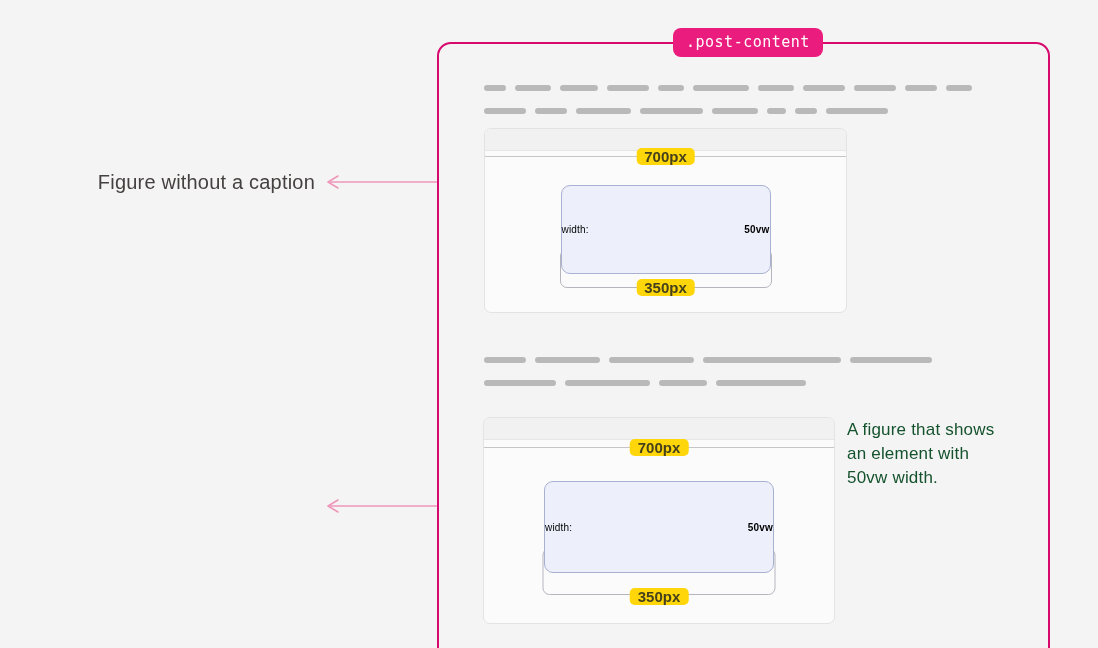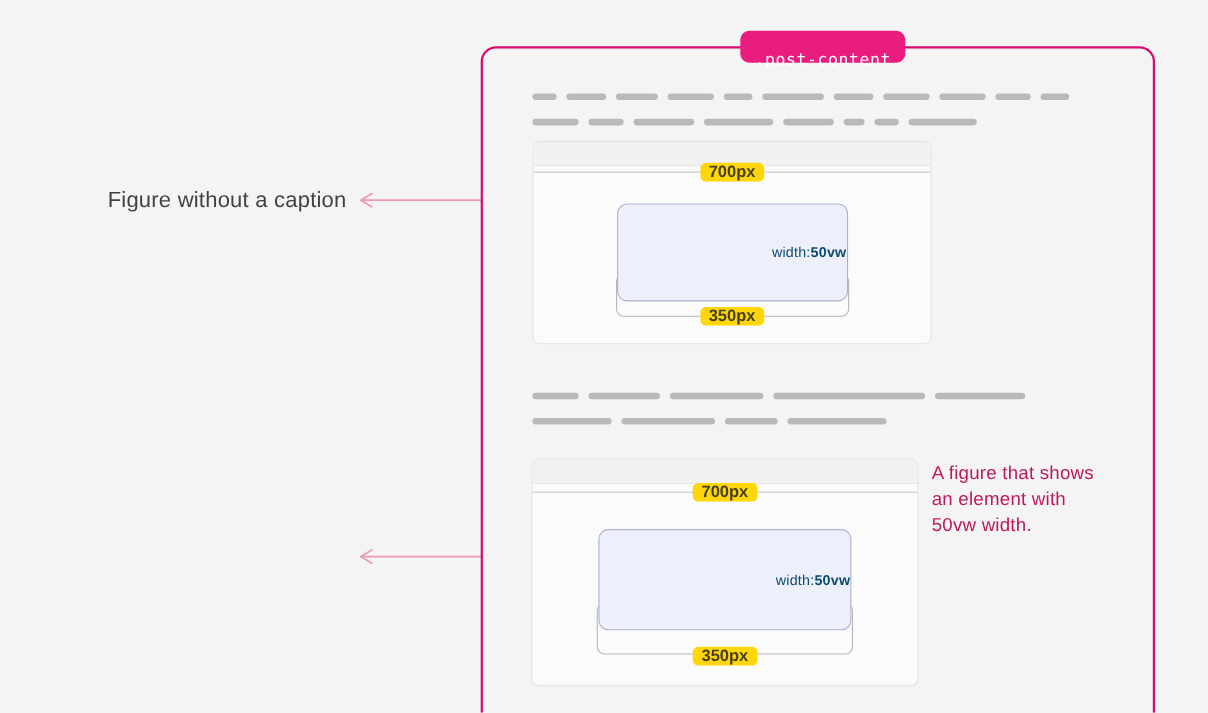--- a/index.html
+++ b/index.html
@@ -38,21 +38,21 @@
     width: 613px;
     height: 660px;
     border: 2px solid #d8096e;
     border-radius: 14px;
   }
   .selector-badge {
     position: absolute;
     left: 234px;
     top: -16px;
     height: 29px;
-    padding: 12px 13px;
+    padding: 0 13px;
     background: #ea1c7d;
     border-radius: 8px;
     color: #ffffff;
     font-family: "DejaVu Sans Mono", monospace;
     font-size: 15px;
     line-height: 29px;
     letter-spacing: 0.5px;
   }
 
   
@@ -119,36 +119,36 @@
   .element {
     position: absolute;
     left: 50%;
     transform: translateX(-50%);
     background: #edf0fb;
     border: 1px solid #a9b1d0;
     border-radius: 9px;
     z-index: 2;
     display: flex;
     align-items: center;
-    justify-content: flex-end;
-    font-size: 13px;
-    color: #0c4a6e;
+    justify-content: space-between;
+    font-size: 10px;
+    color: #000000;
     letter-spacing: 0.2px;
   }
   .fig1 .element { top: 56px; width: 210px; height: 89px; }
   .fig2 .element { top: 63px; width: 230px; height: 92px; }
 
   .caption {
     position: absolute;
     left: 408px;
     top: 374px;
     width: 160px;
     font-size: 17px;
     line-height: 24px;
-    color: #be185d;
+    color: #14532d;
     letter-spacing: 0.2px;
   }
 </style>
 </head>
 <body>
 
 <div class="page">
 
   <div class="label label1">Figure without a caption</div>
   <svg class="arrow arrow1" viewBox="0 0 114 16">

